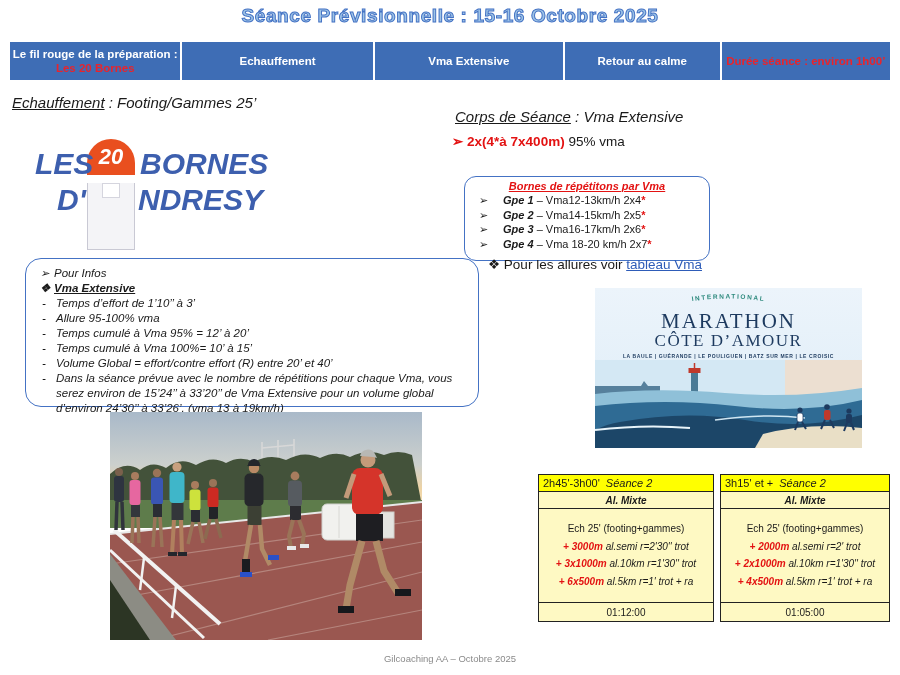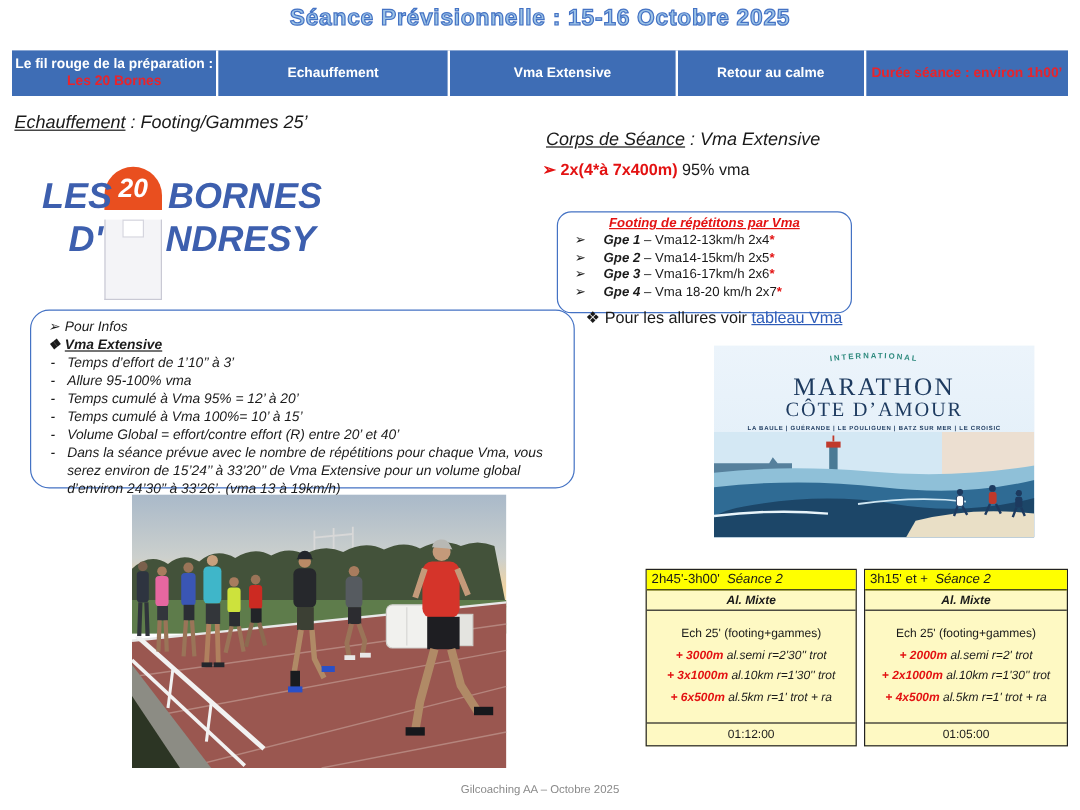--- a/index.html
+++ b/index.html
@@ -130,21 +130,21 @@
     <span class="lbl">Corps de Séance</span><span> : Vma Extensive</span>
   </div>
   <div class="corps-b1">
     <span class="corps-red">2x(4*à 7x400m)</span><span> 95% vma</span>
   </div>
   <div class="corps-b2">
     <span>r=</span><span class="corps-u">100m trot </span><span>(1’) R=3’ marche/Trot</span>
   </div>
 
   <div class="rep-box">
-    <div class="rep-title">Footing de répétitons par Vma</div>
+    <div class="rep-title">Bornes de répétitons par Vma</div>
     <div class="rep-row">
       <span class="rep-group">Gpe 1</span><span> – Vma12-13km/h 2x4</span><span class="rep-star">*</span>
     </div>
     <div class="rep-row">
       <span class="rep-group">Gpe 2</span><span> – Vma14-15km/h 2x5</span><span class="rep-star">*</span>
     </div>
     <div class="rep-row">
       <span class="rep-group">Gpe 3</span><span> – Vma16-17km/h 2x6</span><span class="rep-star">*</span>
     </div>
     <div class="rep-row">

